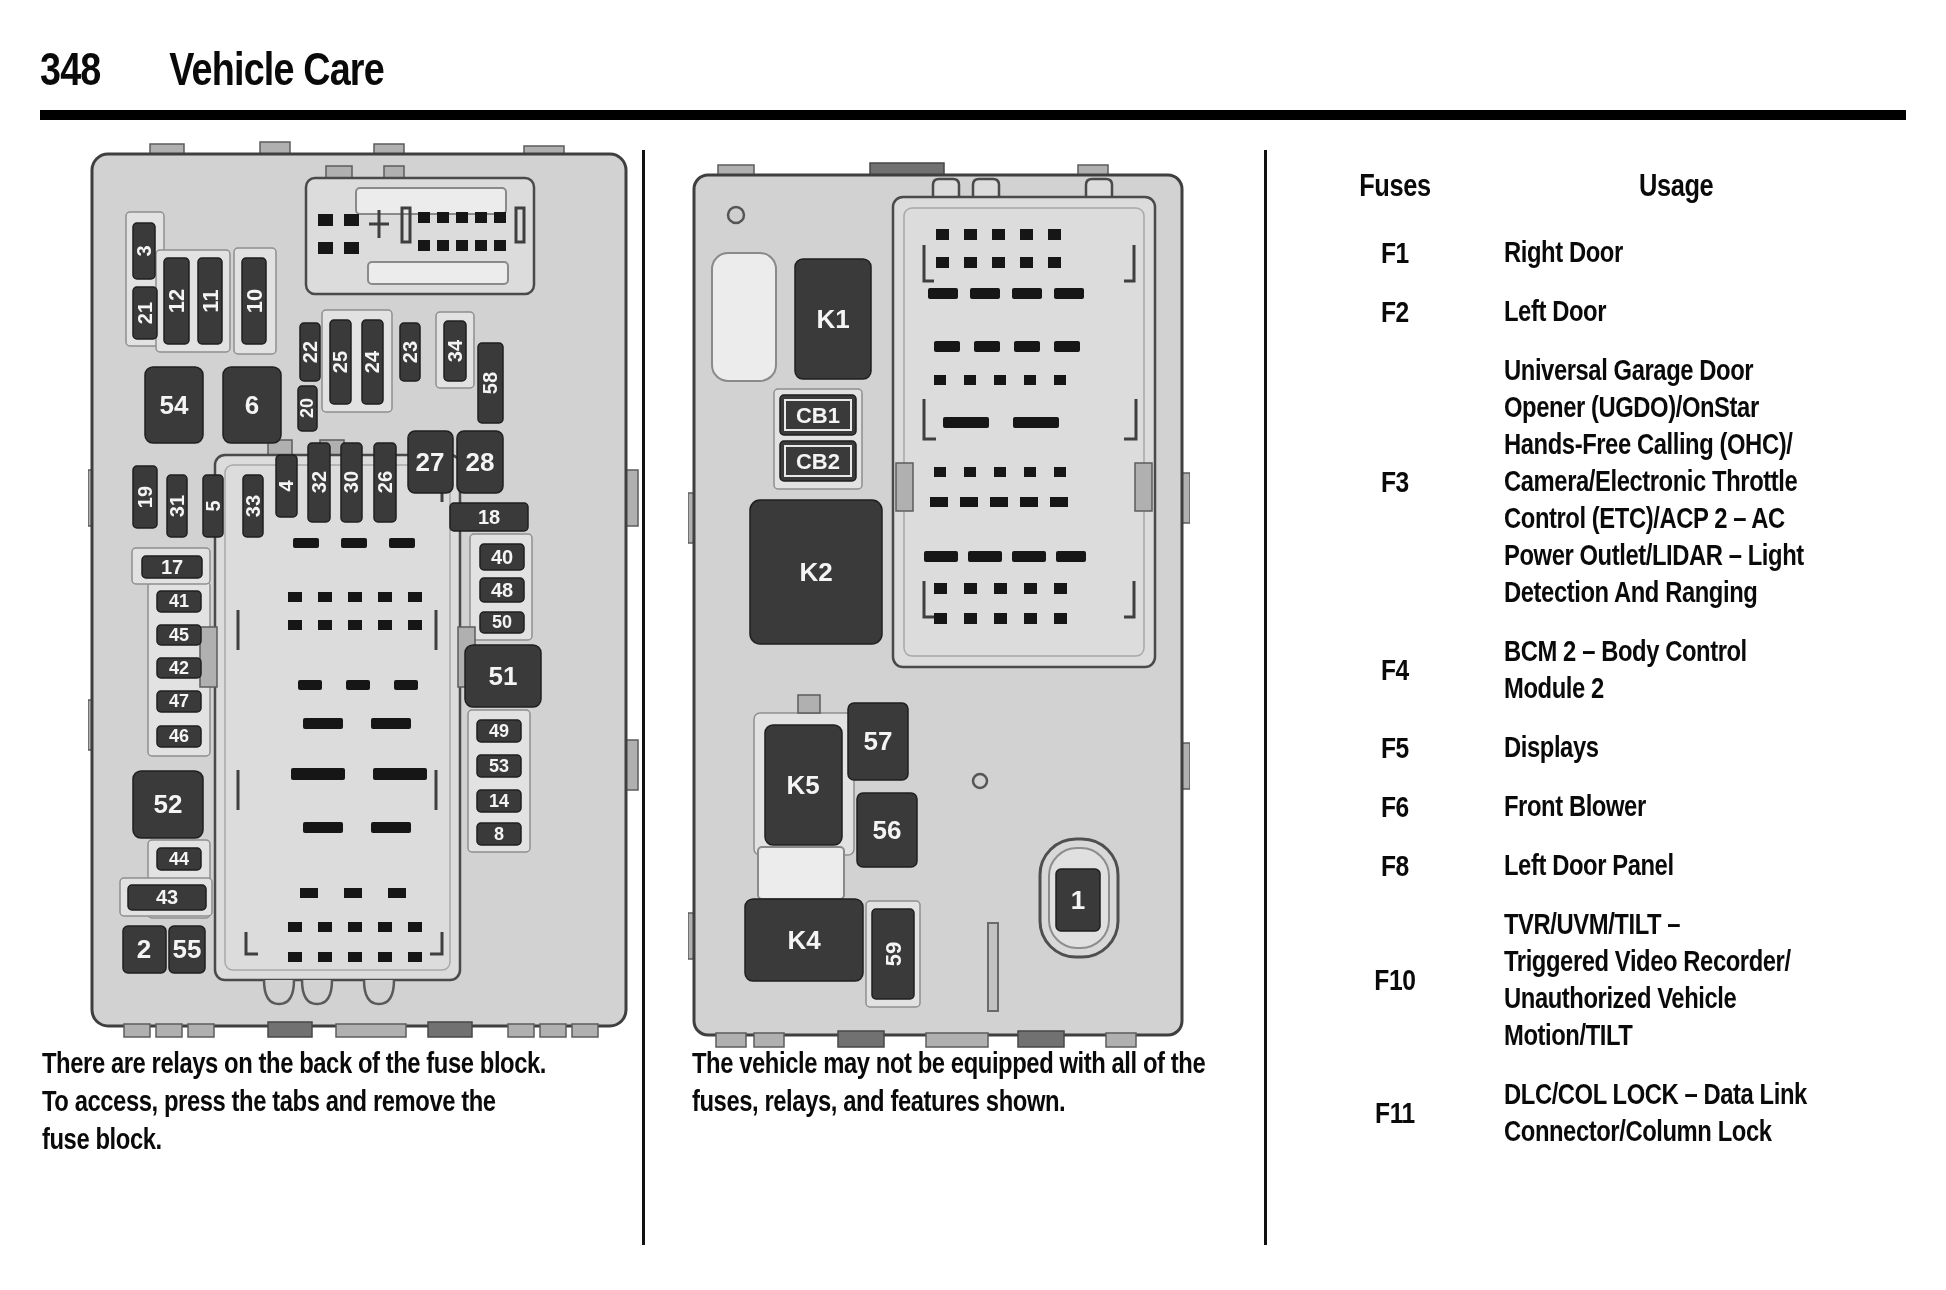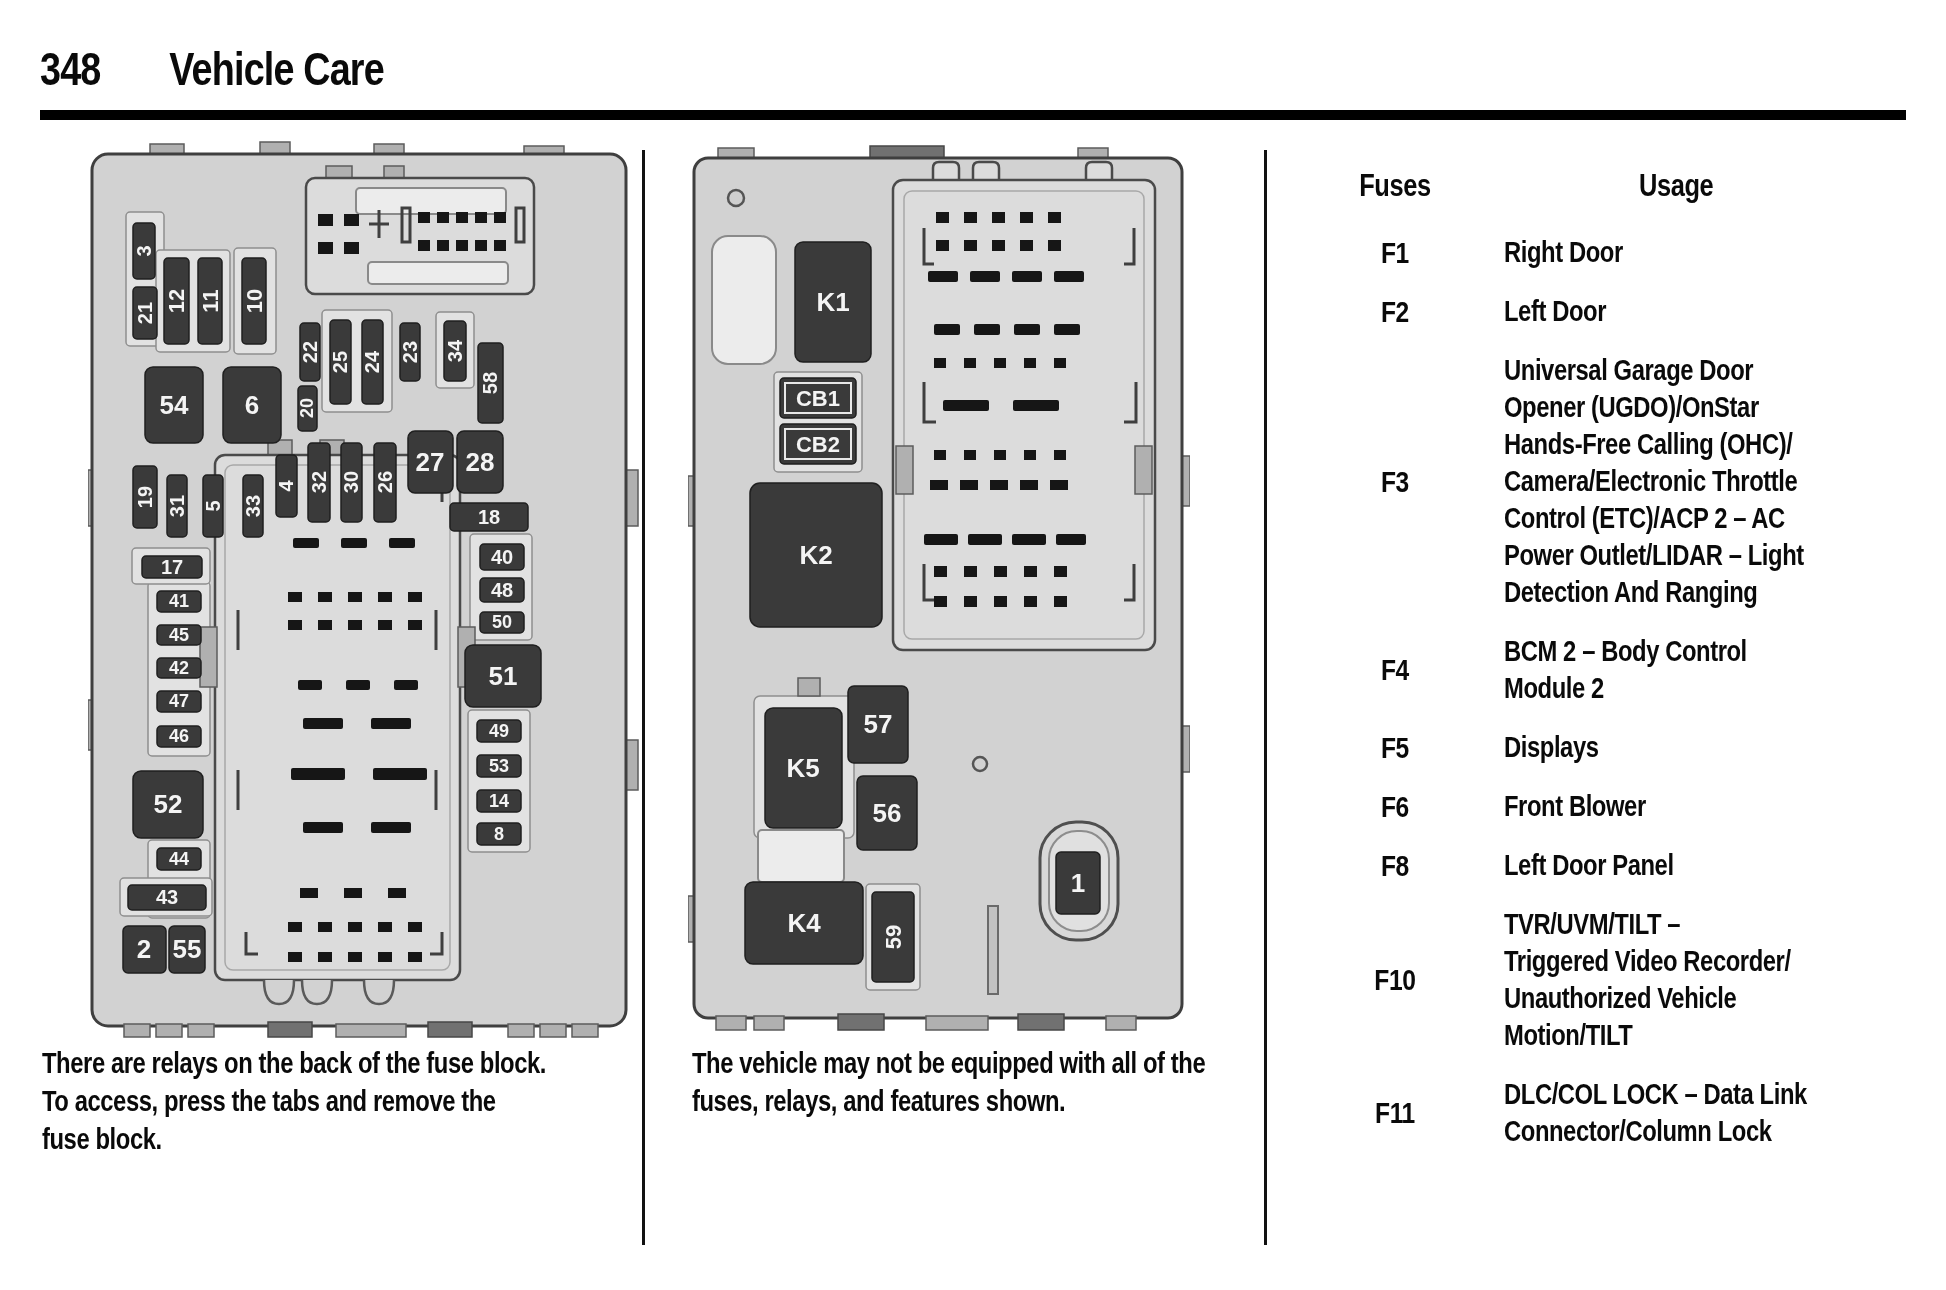--- a/index.html
+++ b/index.html
@@ -261,21 +261,21 @@
     <rect class="tabd" x="180" y="882" width="44" height="15"></rect>
     <rect class="tab" x="248" y="884" width="70" height="13"></rect>
     <rect class="tabd" x="340" y="882" width="44" height="15"></rect>
     <rect class="tab" x="420" y="884" width="26" height="13"></rect>
     <rect class="tab" x="452" y="884" width="26" height="13"></rect>
     <rect class="tab" x="484" y="884" width="26" height="13"></rect>
   </g>
 </svg>
 </div>
 
-<div class="dwrap" style="left:688px;top:136px;">
+<div class="dwrap" style="left:688px;top:153px;">
 <svg width="502" height="905" viewBox="0 0 502 905">
   <g>
     <rect class="tab" x="30" y="12" width="36" height="14"></rect>
     <rect class="tabd" x="182" y="10" width="74" height="12"></rect>
     <rect class="tab" x="390" y="12" width="30" height="14"></rect>
     <rect class="tab" x="0" y="340" width="10" height="50"></rect>
     <rect class="tab" x="0" y="760" width="10" height="46"></rect>
     <rect class="tab" x="492" y="320" width="10" height="50"></rect>
     <rect class="tab" x="492" y="590" width="10" height="46"></rect>
   </g>

